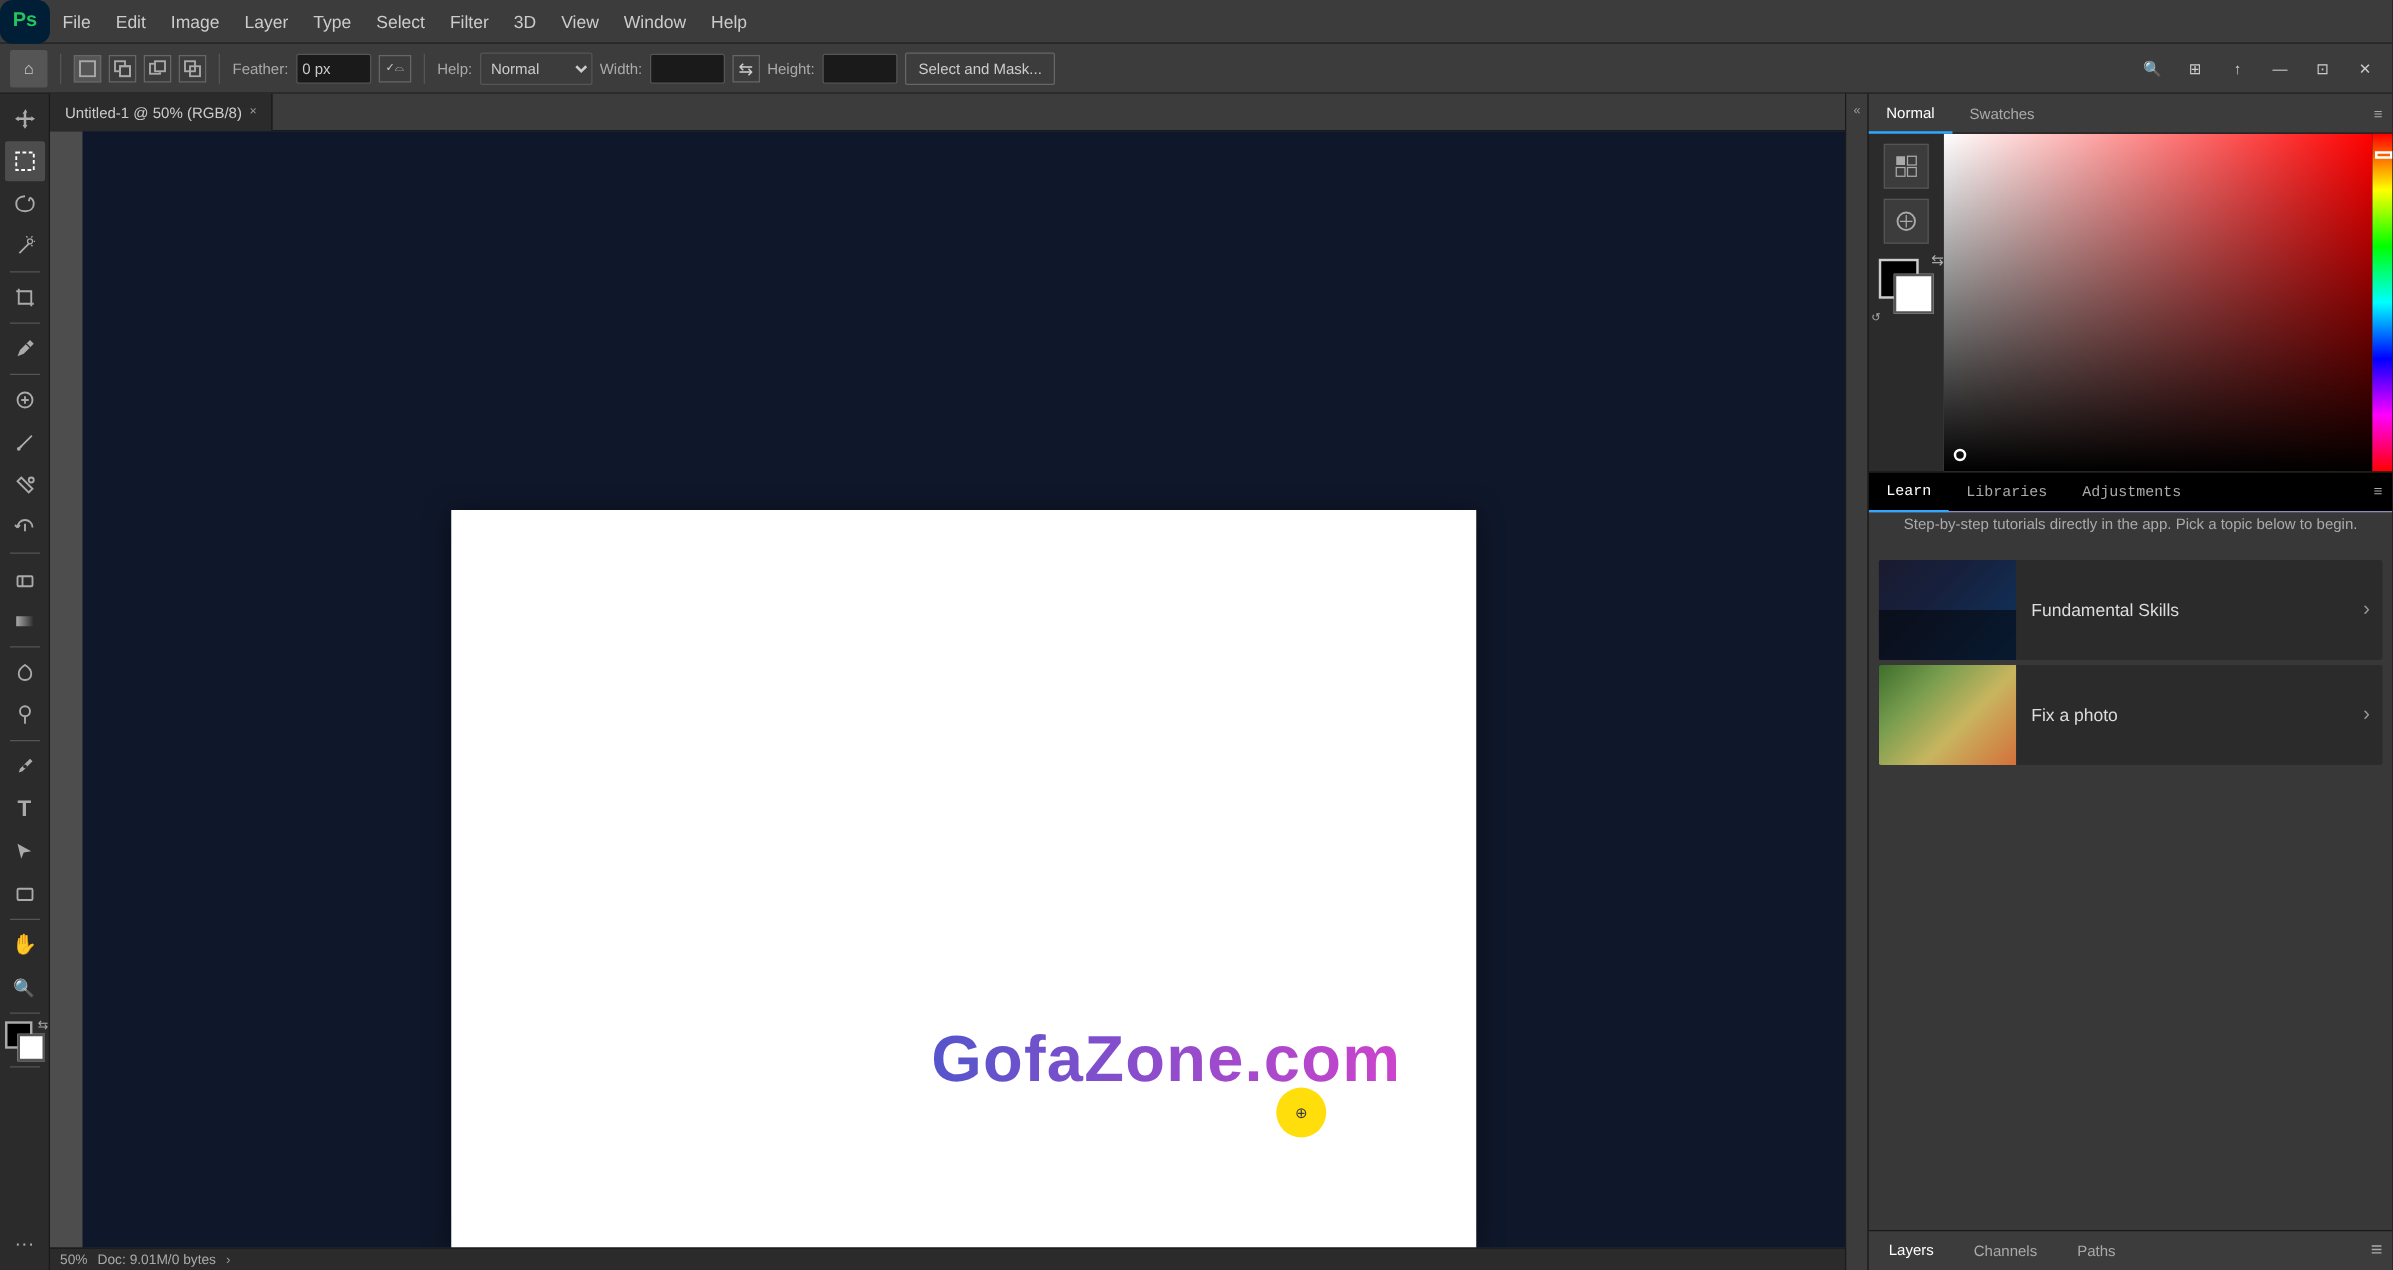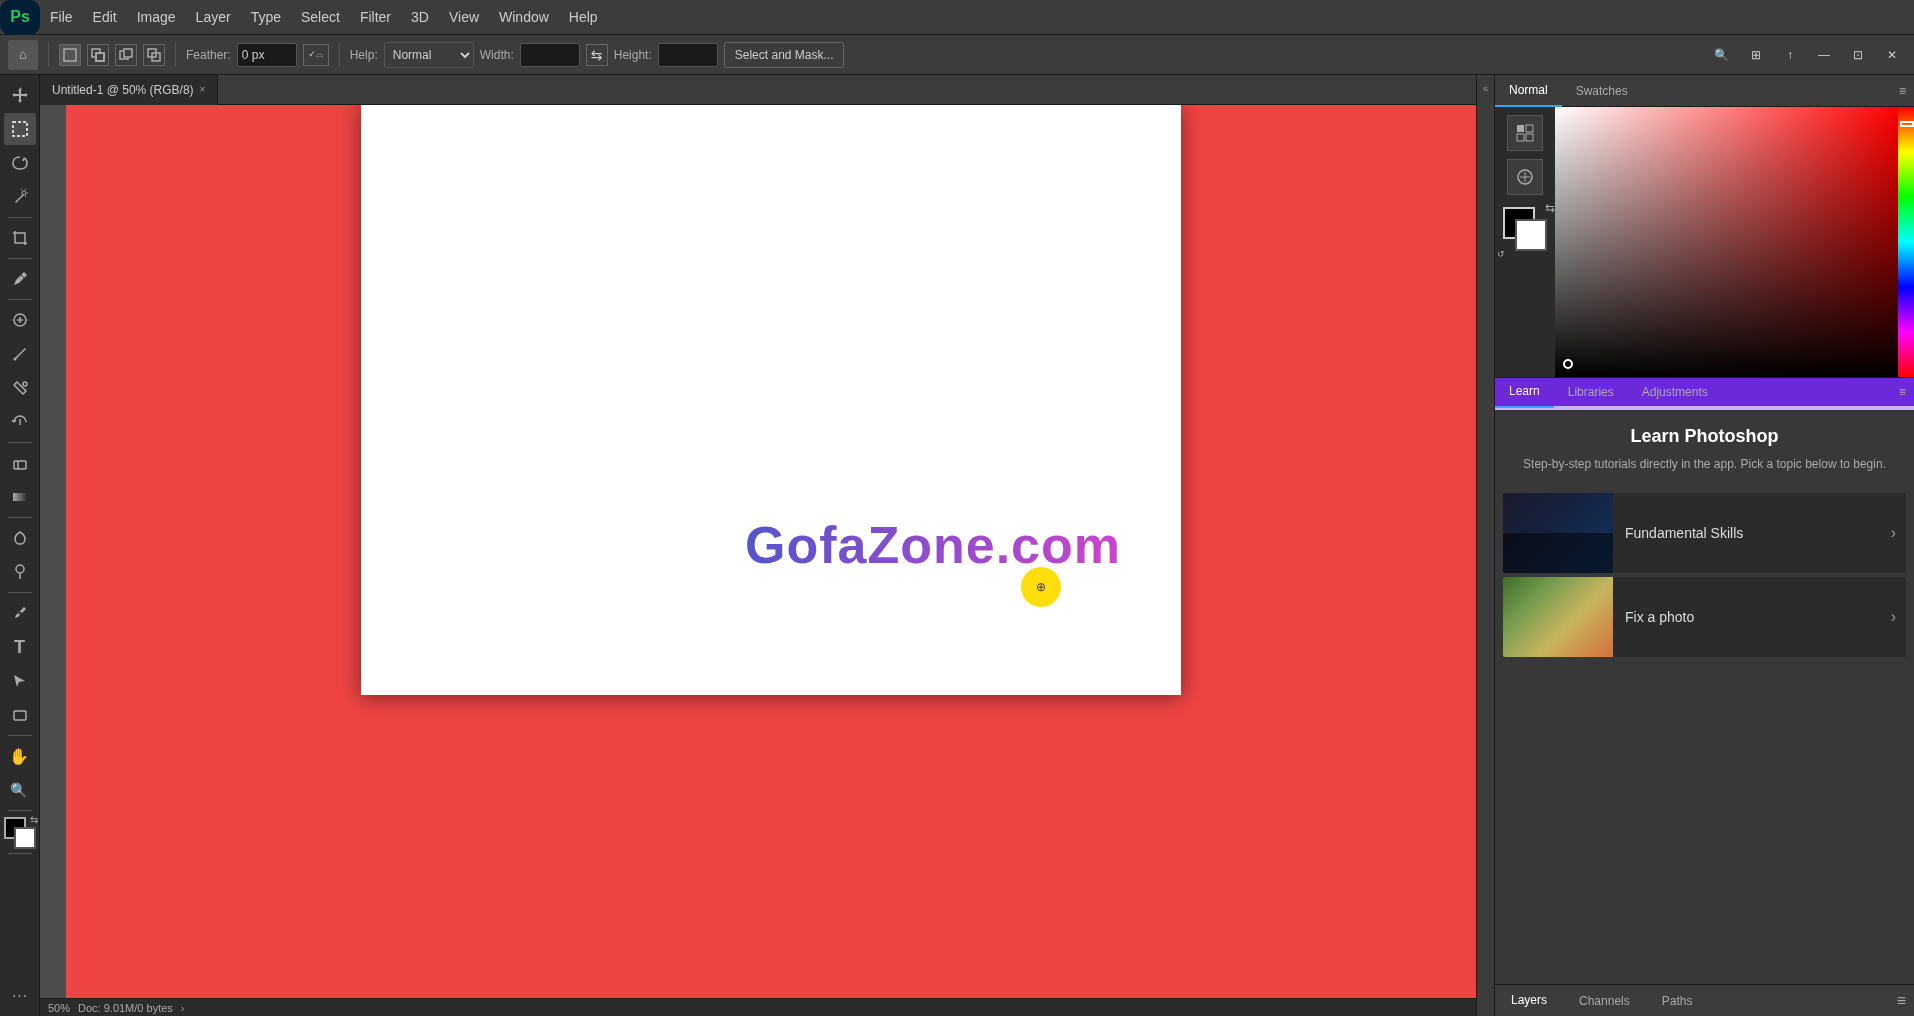--- a/index.html
+++ b/index.html
@@ -71,22 +71,22 @@
     }
     #tab-bar {
       height: 30px; background: #3c3c3c; display: flex; align-items: center; border-bottom: 1px solid #1a1a1a;
     }
     .tab {
       height: 30px; padding: 0 12px; display: flex; align-items: center; gap: 6px;
       background: #2b2b2b; border-right: 1px solid #1a1a1a; font-size: 12px; color: #ccc; cursor: pointer;
     }
     .tab-close { font-size: 10px; color: #999; cursor: pointer; }
     #canvas-container {
-      flex: 1; display: flex; align-items: flex-start; justify-content: center;
-      background: #ef4444; overflow: hidden; position: relative; margin-left: 26px;
+      flex: 1; display: flex; align-items: flex-end; justify-content: center;
+      background: #0f172a; overflow: hidden; position: relative; margin-left: 26px;
     }
     #canvas-doc {
       width: 820px; height: 590px; background: white; position: relative; box-shadow: 0 2px 20px rgba(0,0,0,0.5);
     }
     #canvas-text {
       position: absolute; bottom: 120px; right: 60px;
       font-size: 52px; font-weight: bold;
       background: linear-gradient(to right, #5555cc, #cc44cc);
       -webkit-background-clip: text; -webkit-text-fill-color: transparent;
       letter-spacing: 1px;
@@ -164,22 +164,23 @@
     }
     #hue-cursor {
       position: absolute; right: 0; top: 5%; width: 14px; height: 6px;
       background: transparent; border: 2px solid white;
     }
     #hue-wrapper { width: 16px; height: 100%; position: relative; flex-shrink: 0; }
 
     
     #learn-panel { flex: 1; display: flex; flex-direction: column; overflow: hidden; }
     #learn-tabs {
-      height: 32px; background: #6d28d9; display: flex; align-items: center;
-      border-bottom: 4px solid #c4b5fd;
+      height: 32px; background: #000000; display: flex; align-items: center;
+      border-bottom: 1px solid #c4b5fd;
+      font-family: Liberation Mono, monospace;
     }
     #learn-content { flex: 1; background: #383838; overflow-y: auto; }
     #learn-heading {
       text-align: center; padding: 16px 20px 8px; color: #fff; font-size: 18px; font-weight: bold;
     }
     #learn-subtext {
       text-align: center; padding: 0 20px 16px; color: #aaa; font-size: 12px; line-height: 1.5;
     }
     .tutorial-card {
       margin: 4px 8px; height: 80px; background: #2b2b2b; display: flex; align-items: center;
@@ -505,21 +506,20 @@
 
     <div id="learn-panel">
       <div id="learn-tabs">
         <div class="panel-tab active">Learn</div>
         <div class="panel-tab">Libraries</div>
         <div class="panel-tab">Adjustments</div>
         <div class="panel-tab-options">≡</div>
       </div>
 
       <div id="learn-content">
-        <div id="learn-heading">Learn Photoshop</div>
         <div id="learn-subtext">Step-by-step tutorials directly in the app. Pick a topic below to begin.</div>
 
         <div id="tutorial-cards">
             <div class="tutorial-card">
               <div class="tutorial-thumb">
                 <div class="thumb-fundamental"></div>
               </div>
               <div class="tutorial-label">Fundamental Skills</div>
               <div class="tutorial-arrow">›</div>
             </div>

